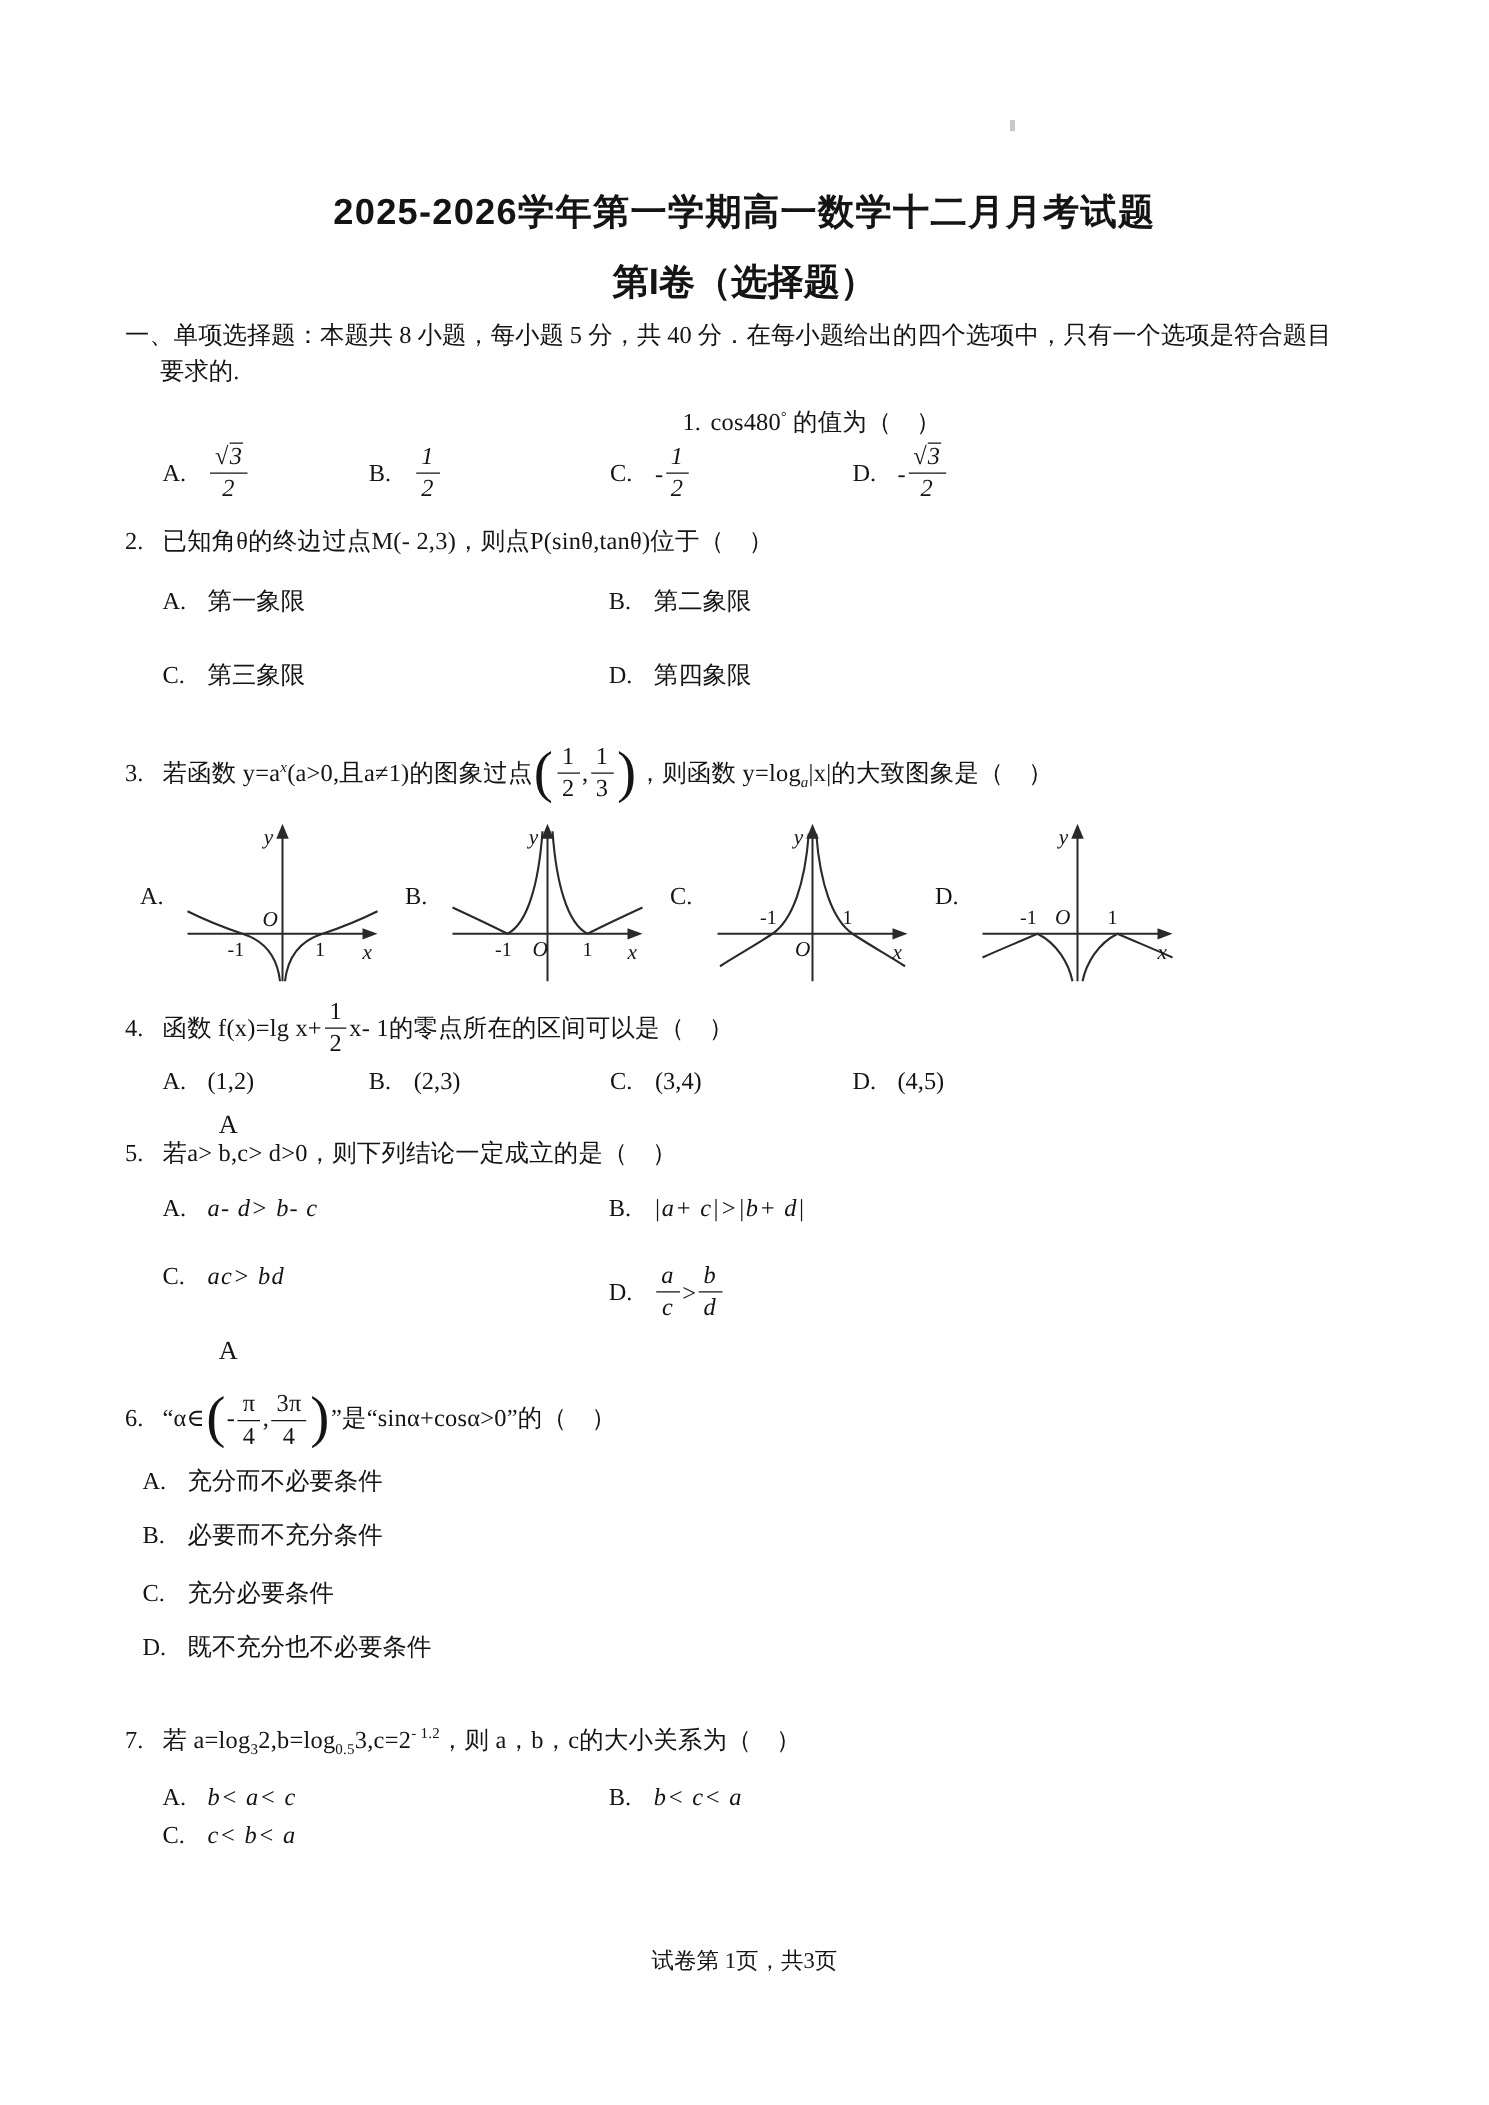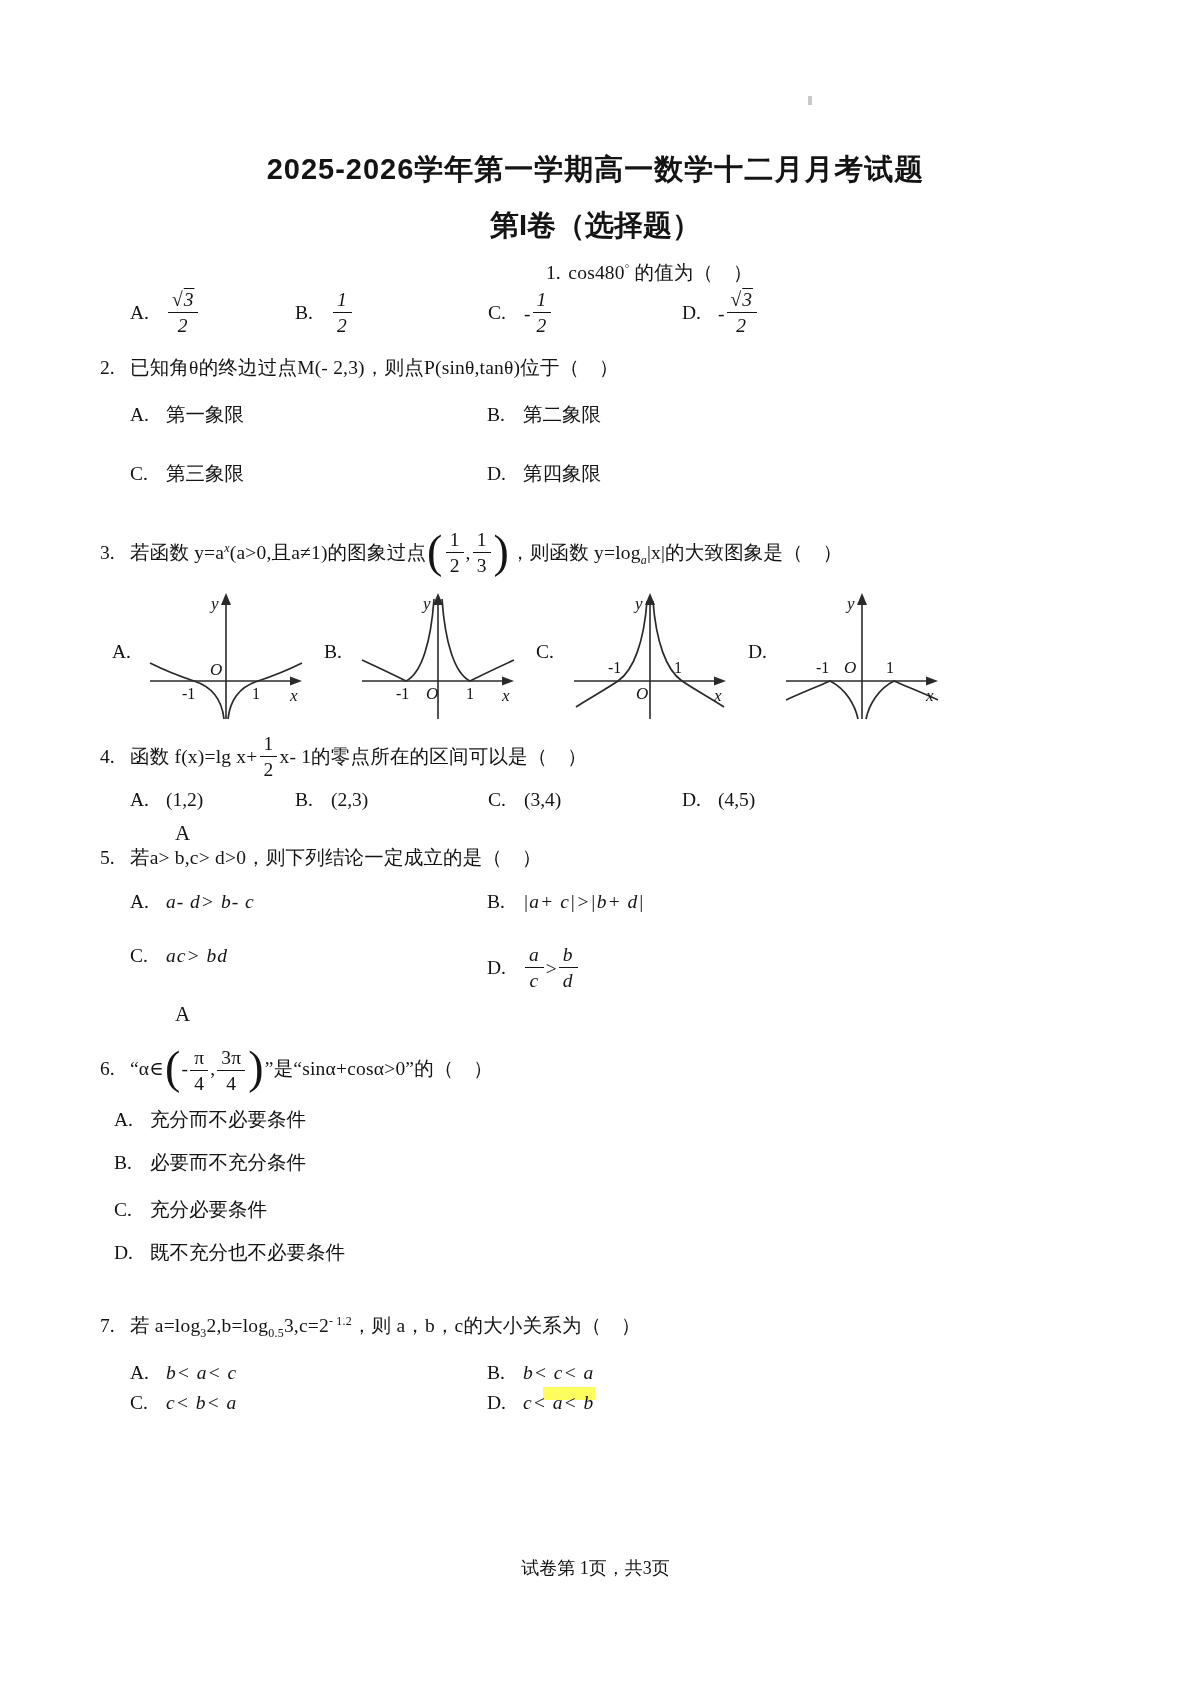--- a/index.html
+++ b/index.html
@@ -52,20 +52,21 @@
   .q6stem .frac{top:0;} 
 </style>
 </head>
 <body>
 
 <div class="page">
   <div class="stray"></div>
 
   <h1 class="title">2025-2026学年第一学期高一数学十二月月考试题</h1>
   <h2 class="section">第I卷（选择题）</h2>
+  <p class="instructions">一、单项选择题：本题共 8 小题，每小题 5 分，共 40 分．在每小题给出的四个选项中，只有一个选项是符合题目要求的.</p>
 
   <div class="qrow" style="margin-top:8px;text-align:center;">
     <span class="qno">1.</span><span class="stem"><span>cos480</span><span class="deg">°</span> <span>的值为（　）</span></span>
   </div>
   <div class="opts4">
     <span class="opt">
       <span class="olabel">A.</span><span class="frac math"><span class="num"><span>√</span><span class="rnd">3</span></span><span class="den">2</span></span>
     </span>
     <span class="opt">
       <span class="olabel">B.</span><span class="frac math"><span class="num">1</span><span class="den">2</span></span>
@@ -191,17 +192,16 @@
     <span class="opt" style="margin-top:17px;"><span class="olabel">D.</span><span>既不充分也不必要条件</span></span>
   </div>
 
   <div class="qrow mt-q7">
     <span class="qno">7.</span><span class="stem"><span>若 a=log</span><sub>3</sub><span>2,b=log</span><sub>0.5</sub><span>3,c=2</span><sup>- 1.2</sup><span>，则 a，b，c的大小关系为（　）</span></span>
   </div>
   <div class="opts2" style="margin-top:16px;row-gap:8px;">
     <span class="opt"><span class="olabel">A.</span><span class="math">b&lt; a&lt; c</span></span>
     <span class="opt"><span class="olabel">B.</span><span class="math">b&lt; c&lt; a</span></span>
     <span class="opt"><span class="olabel">C.</span><span class="math">c&lt; b&lt; a</span></span>
-    <span class="opt rel"><span class="olabel">D.</span><span class="math rel"><span class="hl-bar" style="background:#fdfd5e;"></span><span class="ovtext">c&lt; a&lt; b</span></span></span>
   </div>
 
   <div class="footer">试卷第 1页，共3页</div>
 </div>
 
 </body></html>

